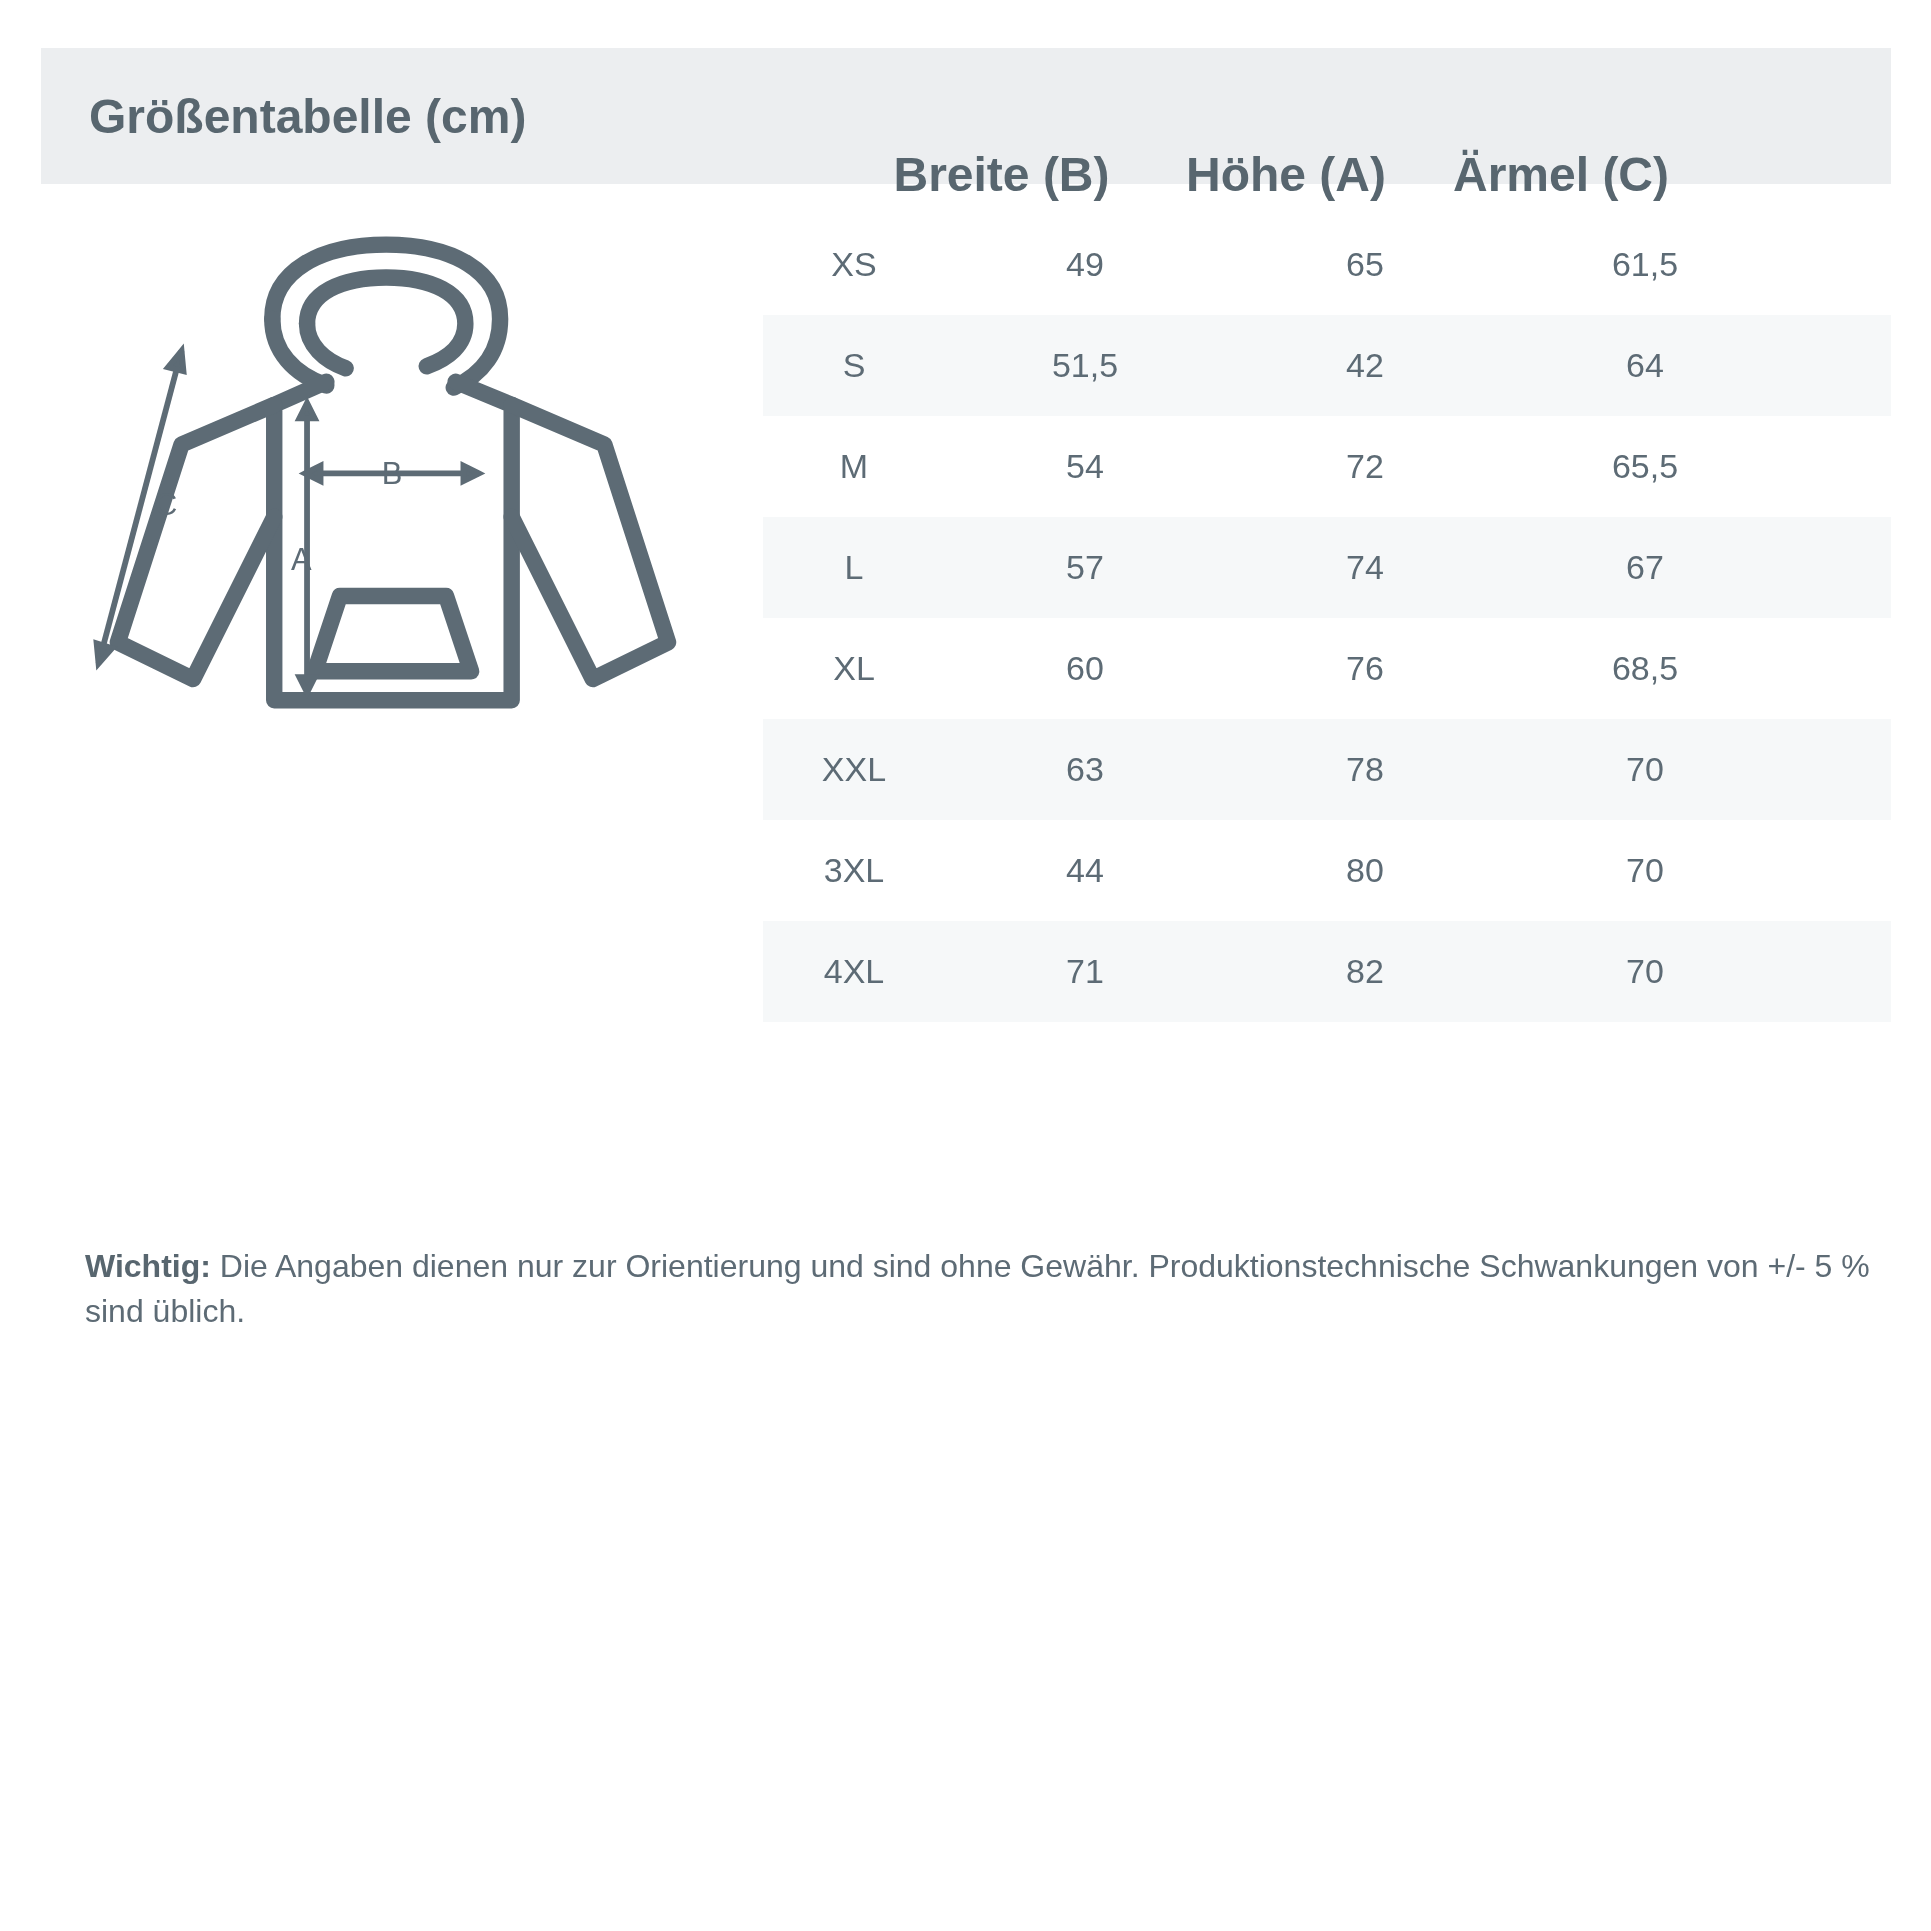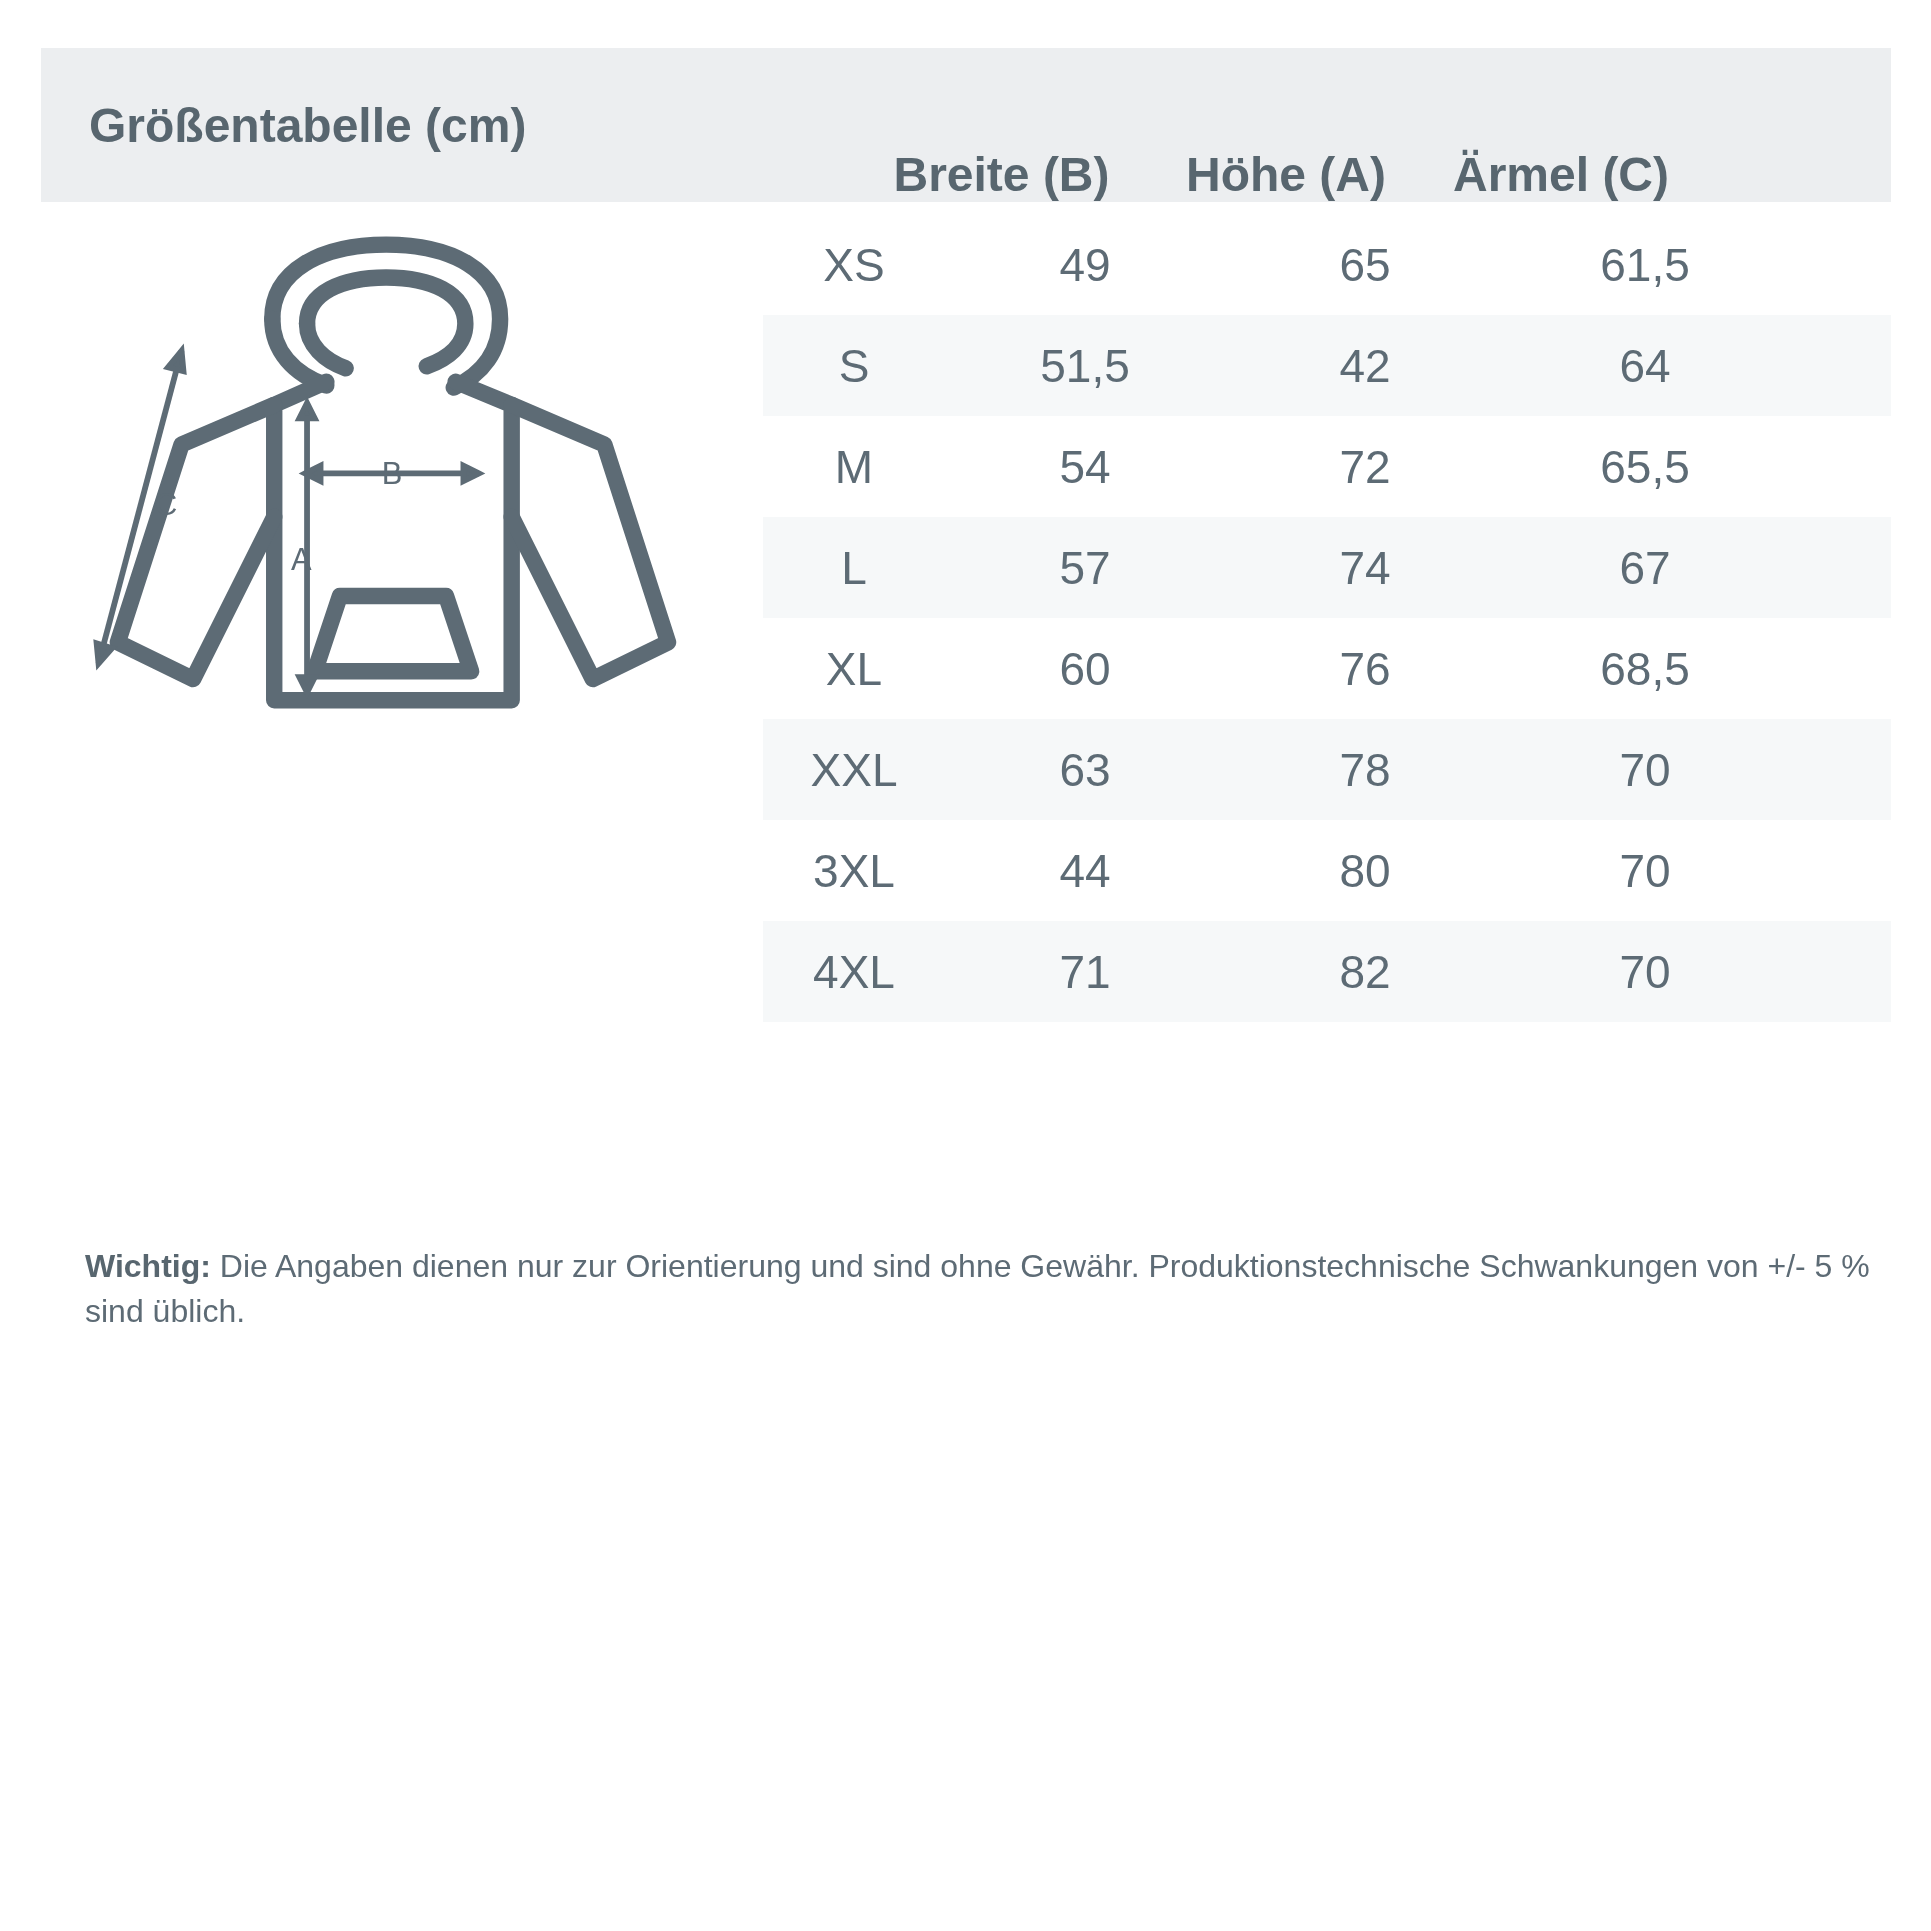--- a/index.html
+++ b/index.html
@@ -22,21 +22,21 @@
     box-sizing: border-box;
     padding: 0;
   }
 
   
   .header {
     position: absolute;
     left: 41px;
     top: 48px;
     width: 1850px;
-    height: 154px;
+    height: 136px;
     background: #eceef0;
     display: flex;
     align-items: center;
     box-sizing: border-box;
   }
   .header-title {
     font-size: 48px;
     font-weight: bold;
     color: #58666f;
     padding-left: 48px;
@@ -79,21 +79,21 @@
   }
   .row {
     display: flex;
     align-items: center;
     height: 101px;
   }
   .row.alt {
     background: #f6f8f9;
   }
   .cell {
-    font-size: 46px;
+    font-size: 34px;
     color: #5d6b75;
     text-align: center;
     white-space: nowrap;
   }
   .cell.size  { width: 182px; }
   .cell.width { width: 280px; }
   .cell.height{ width: 280px; }
   .cell.sleeve{ width: 280px; }
 
   

